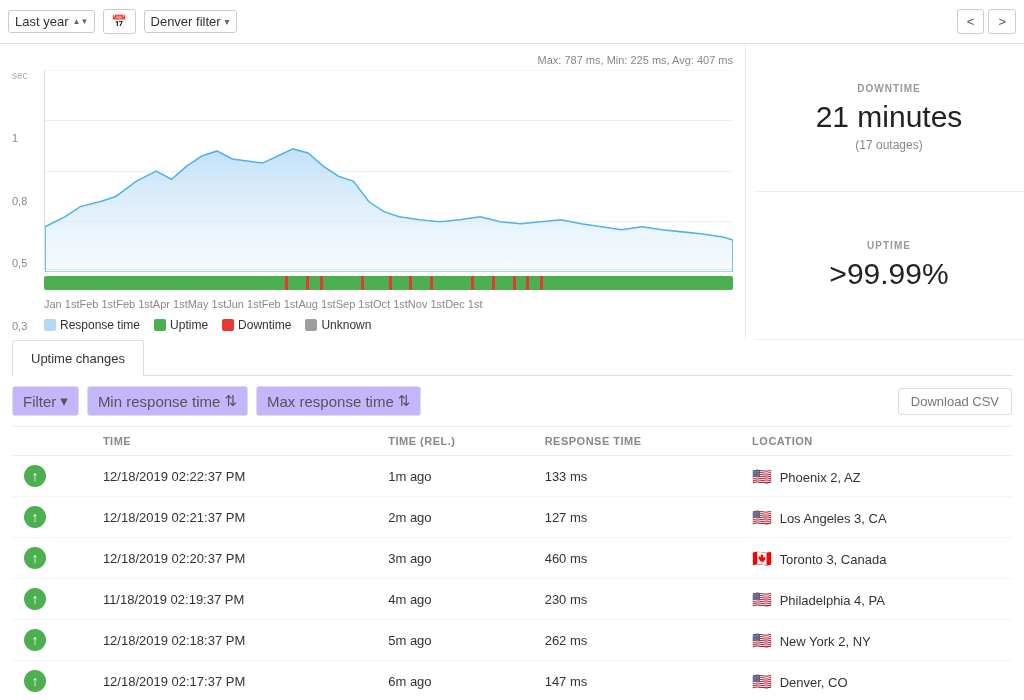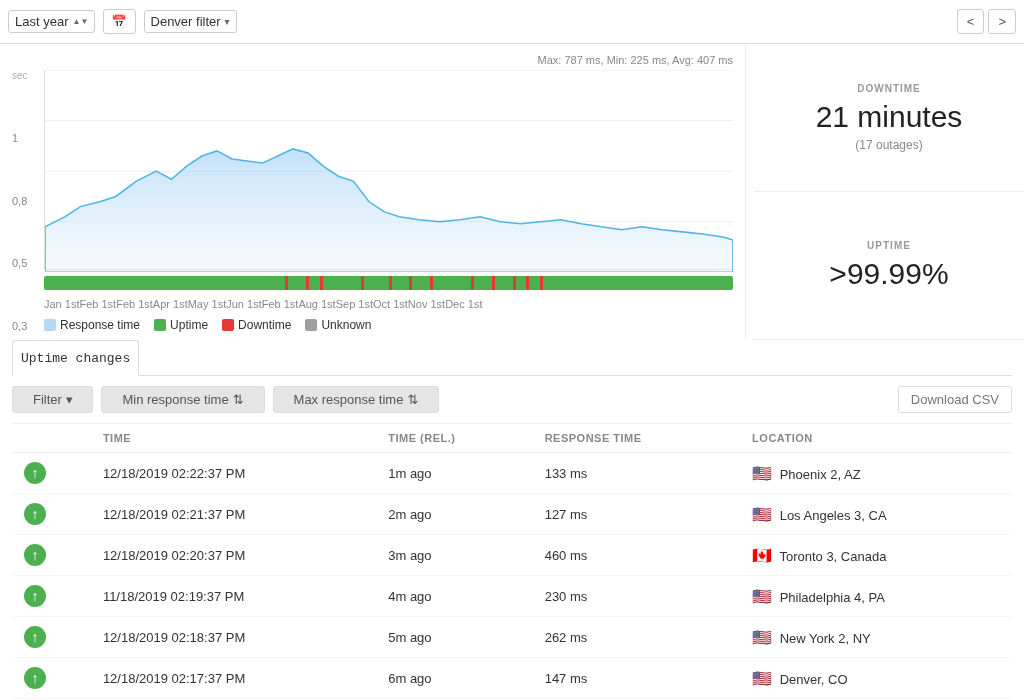--- a/index.html
+++ b/index.html
@@ -73,32 +73,32 @@
     }
     .stat-value { font-size: 30px; font-weight: 300; color: #222; }
     .stat-sub { font-size: 12px; color: #888; margin-top: 4px; }
 
     
     .lower-section { padding: 0 12px; }
 
     
     .tabs { display: flex; border-bottom: 1px solid #ddd; margin-bottom: 0; }
     .tab {
-      padding: 10px 8px; font-size: 13px; cursor: pointer; color: #555;
-      border: 1px solid transparent; border-bottom: none; margin-bottom: -1px; border-radius: 3px 3px 0 0; font-family: Liberation Mono, monospace;
+      padding: 10px 18px; font-size: 13px; cursor: pointer; color: #555;
+      border: 1px solid transparent; border-bottom: none; margin-bottom: -1px; border-radius: 3px 3px 0 0;
     }
     .tab.active { background: #fff; border-color: #ddd; color: #333; font-weight: 500; }
 
     
     .filter-bar {
       display: flex; align-items: center; padding: 10px 0; gap: 8px; border-bottom: 1px solid #eee;
     }
     .filter-btn {
-      border: 1px solid #ddd; border-radius: 3px; padding: 5px 20px; background: #e5e5e5;
-      cursor: pointer; font-size: 13px; color: #555; display: flex; align-items: center; gap: 4px;
+      border: 1px solid #ddd; border-radius: 3px; padding: 5px 10px; background: #c4b5fd;
+      cursor: pointer; font-size: 15px; color: #555; display: flex; align-items: center; gap: 4px;
     }
     .download-btn {
       margin-left: auto; border: 1px solid #ddd; border-radius: 3px; padding: 5px 12px;
       background: #fff; cursor: pointer; font-size: 13px; color: #777;
     }
 
     
     .data-table { width: 100%; border-collapse: collapse; }
     .data-table th {
       text-align: left; padding: 8px 12px; font-size: 11px; font-weight: bold;

